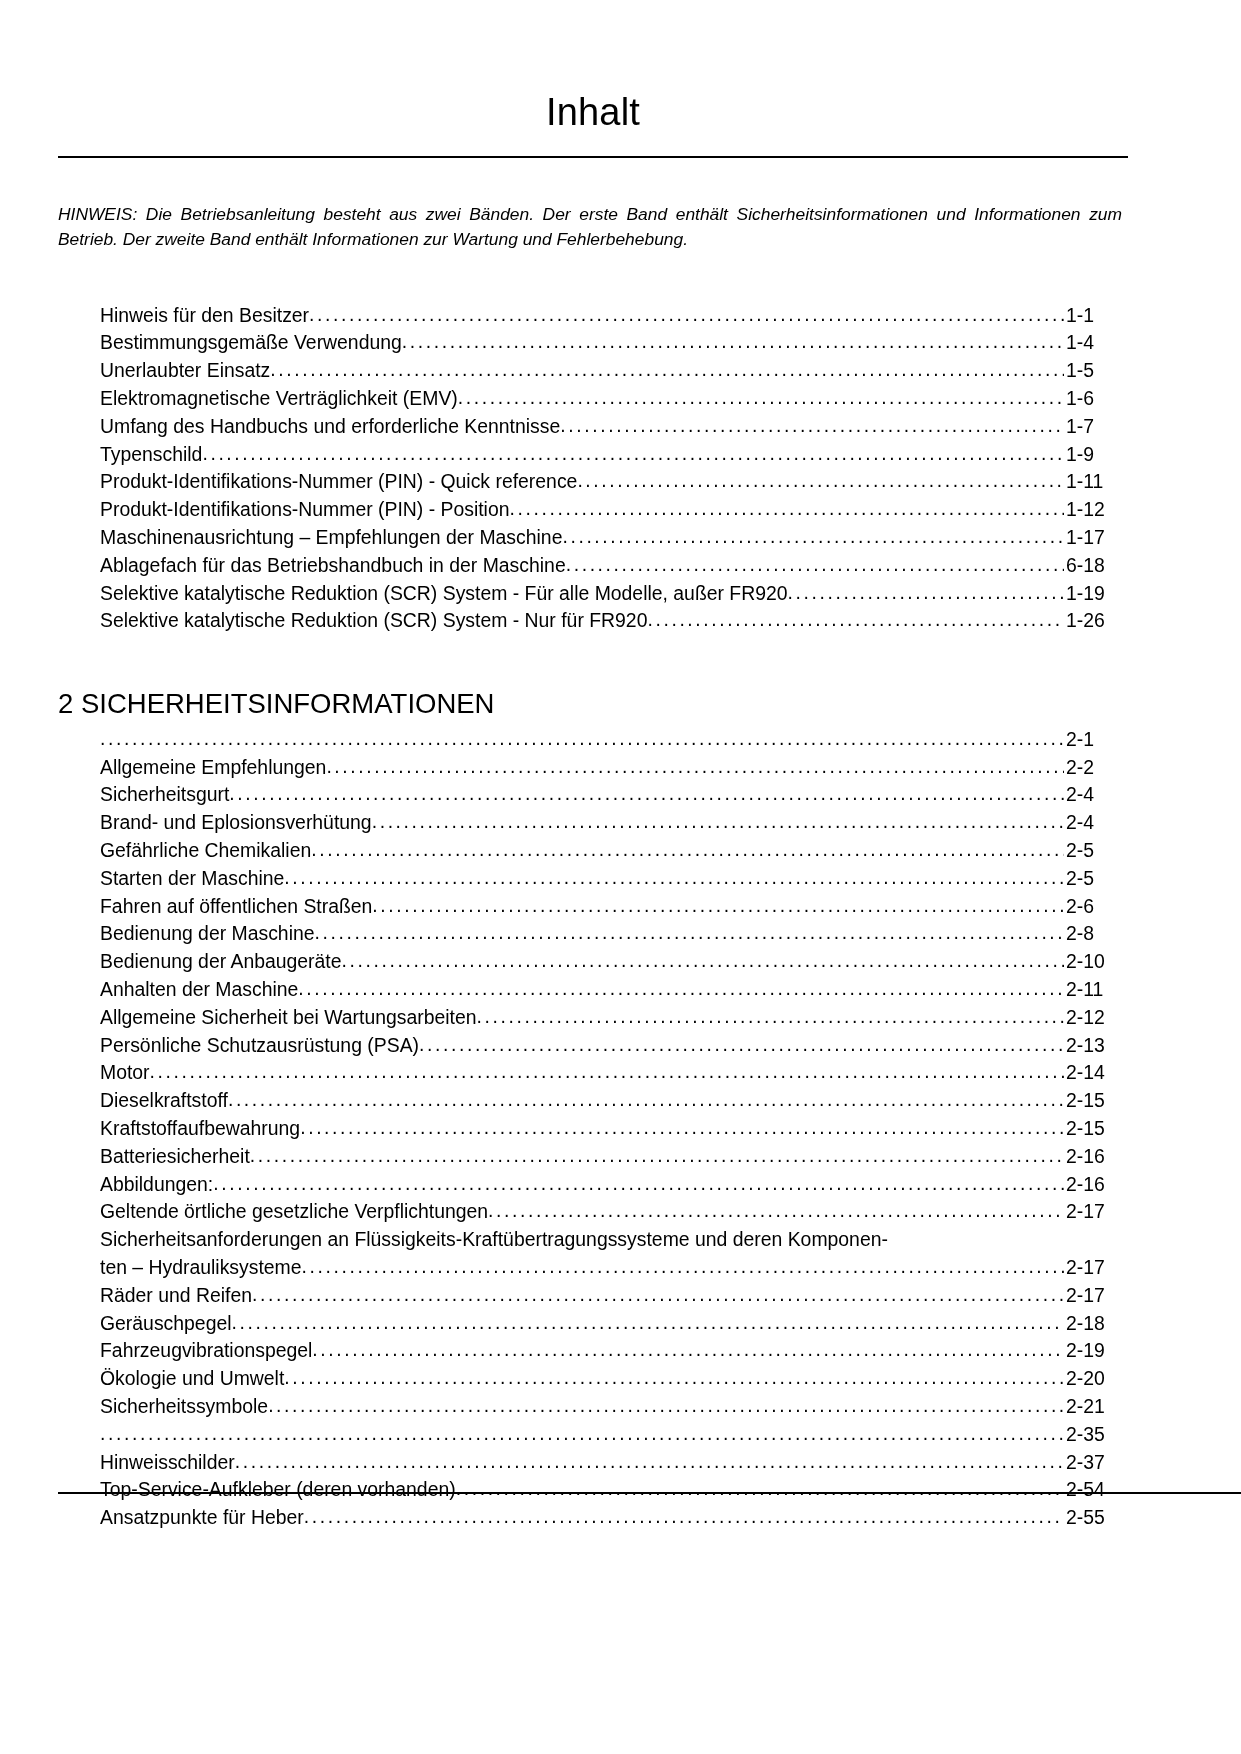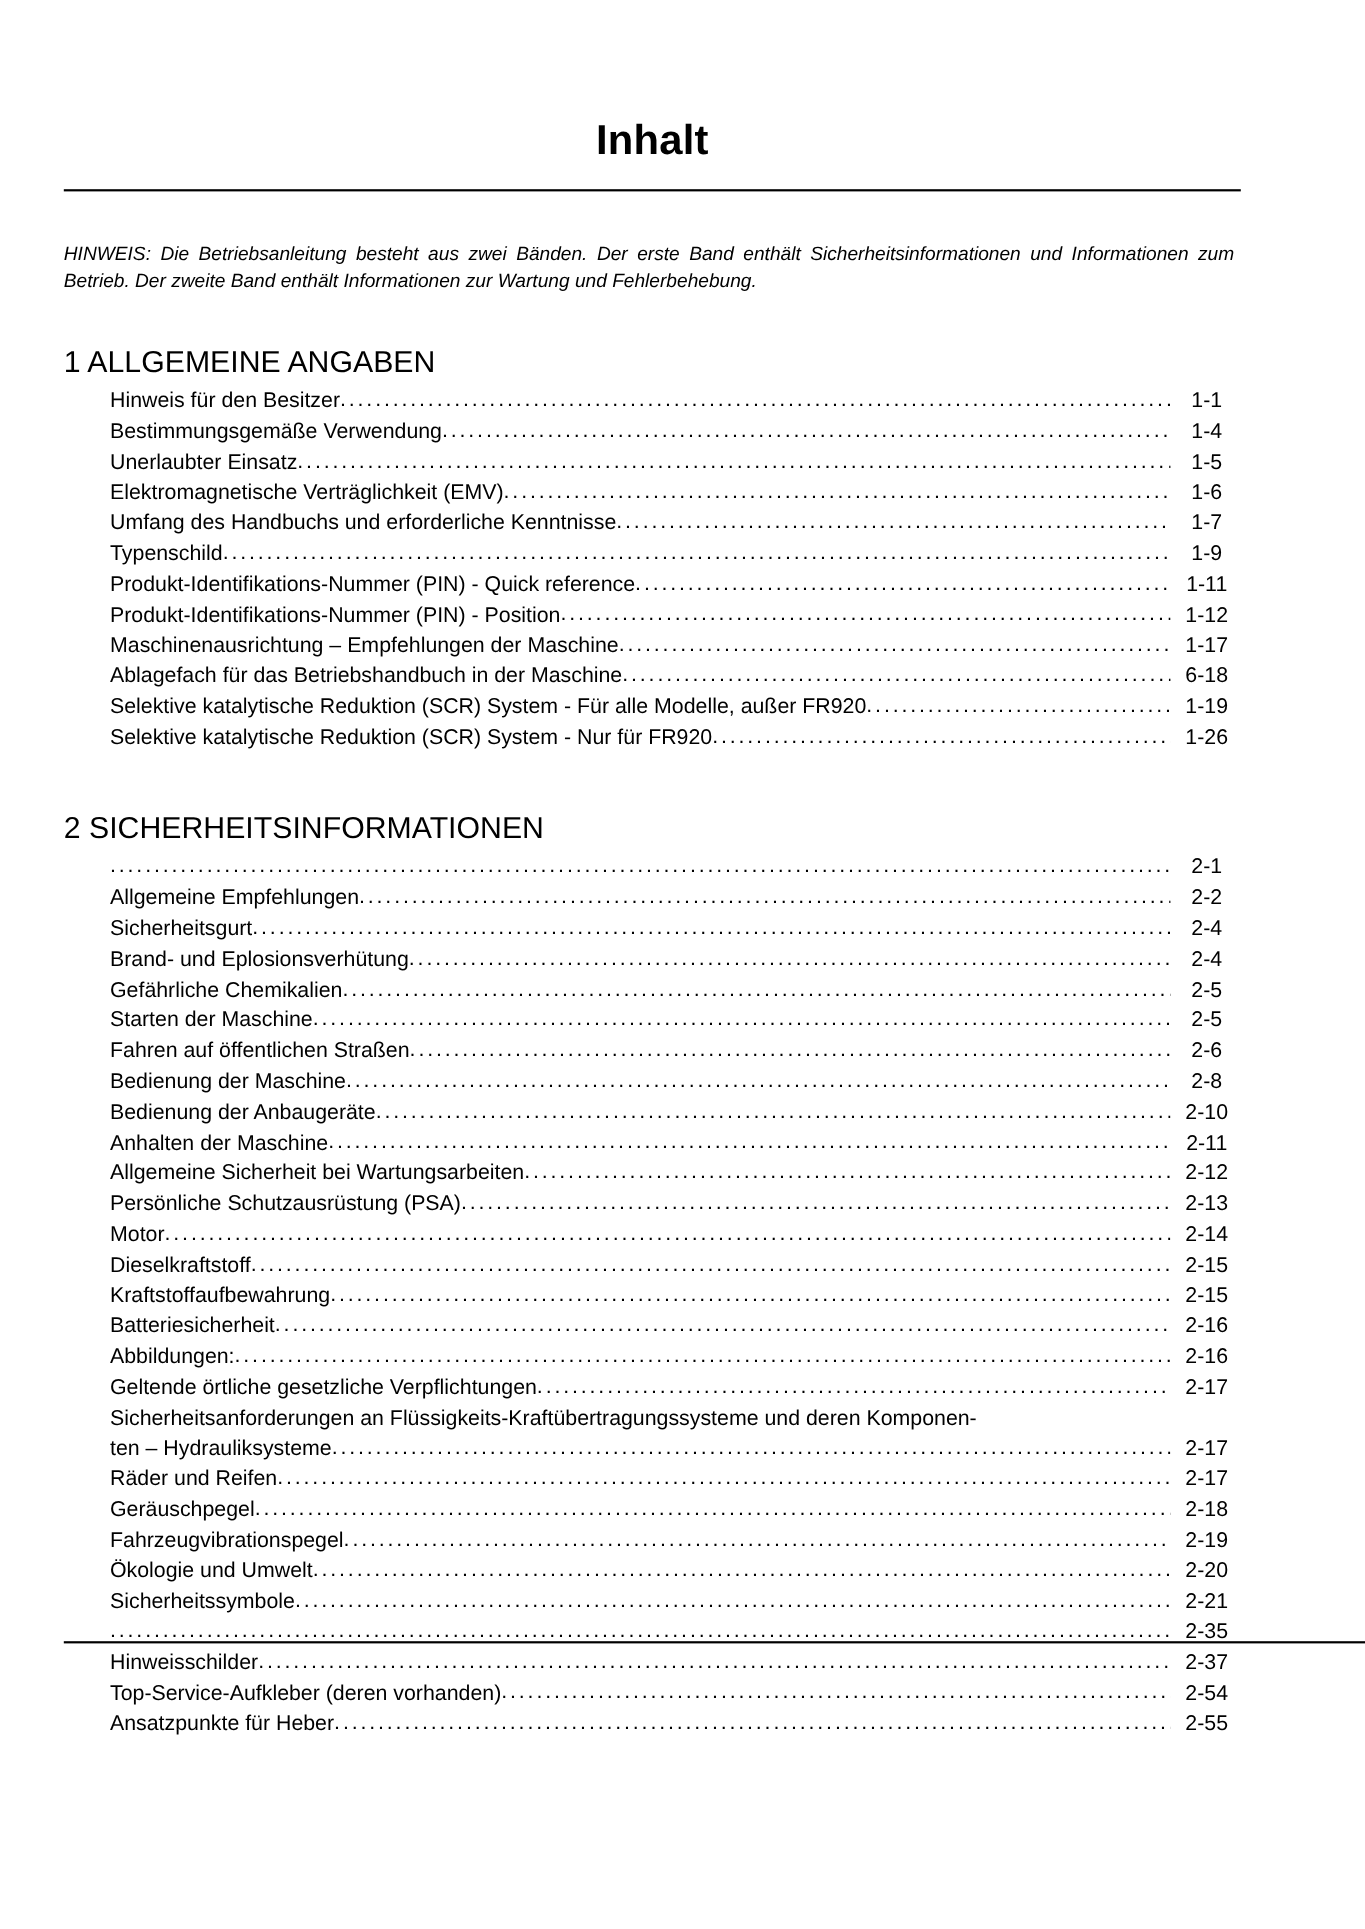--- a/index.html
+++ b/index.html
@@ -24,23 +24,23 @@
   }
   .content {
     position: absolute;
     left: 58px;
     top: 0;
     width: 1070px;
   }
   .doc-title {
     text-align: center;
     font-size: 38px;
-    font-weight: bold;
+    font-weight: normal;
     letter-spacing: 0.2px;
-    margin: 16px;
+    margin: 0;
     padding-top: 92px;
     line-height: 1.1;
   }
   .rule-top {
     border: 0;
     border-top: 2.5px solid #000;
     margin: 22px 0 0 0;
     width: 100%;
   }
   .rule-bottom {
@@ -99,21 +99,21 @@
     white-space: nowrap;
     margin: 0 2px 0 0;
     font-size: 19.4px;
     letter-spacing: 2.6px;
     color: #000;
     position: relative;
     top: -1px;
   }
   .toc-entry .pageno {
     flex: 0 0 auto;
-    text-align: center;
+    text-align: left;
     min-width: 62px;
     font-size: 19.4px;
   }
   
   .toc-entry.wrapped {
     display: block;
     white-space: normal;
   }
   .toc-entry.wrapped .line1 {
     display: block;
@@ -137,21 +137,20 @@
 
     <h1 class="doc-title">Inhalt</h1>
     <hr class="rule-top">
 
     <p class="note">
       <b>HINWEIS:</b><span> Die Betriebsanleitung besteht aus zwei Bänden.  Der erste Band enthält Sicherheitsinformationen und Informationen zum Betrieb. Der zweite Band enthält Informationen zur Wartung und Fehlerbehebung.</span>
     </p>
 
     <div id="chapters">
         <div class="chapter">
-          <div class="chapter-title">1 ALLGEMEINE ANGABEN</div>
           <ul class="toc-list">
             <li class="toc-entry">
               <span class="label">Hinweis für den Besitzer</span>
               <span class="leader">............................................................................................................................................................................................................................................................................................................</span>
               <span class="pageno">1-1</span>
             </li>
             <li class="toc-entry">
               <span class="label">Bestimmungsgemäße Verwendung</span>
               <span class="leader">............................................................................................................................................................................................................................................................................................................</span>
               <span class="pageno">1-4</span>

